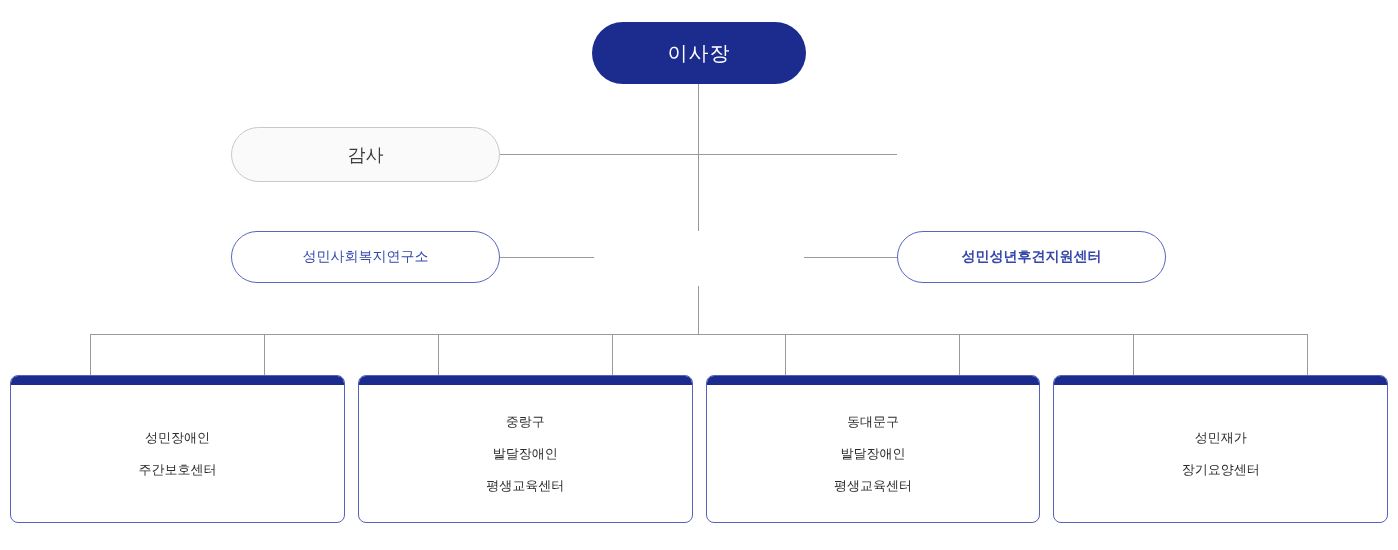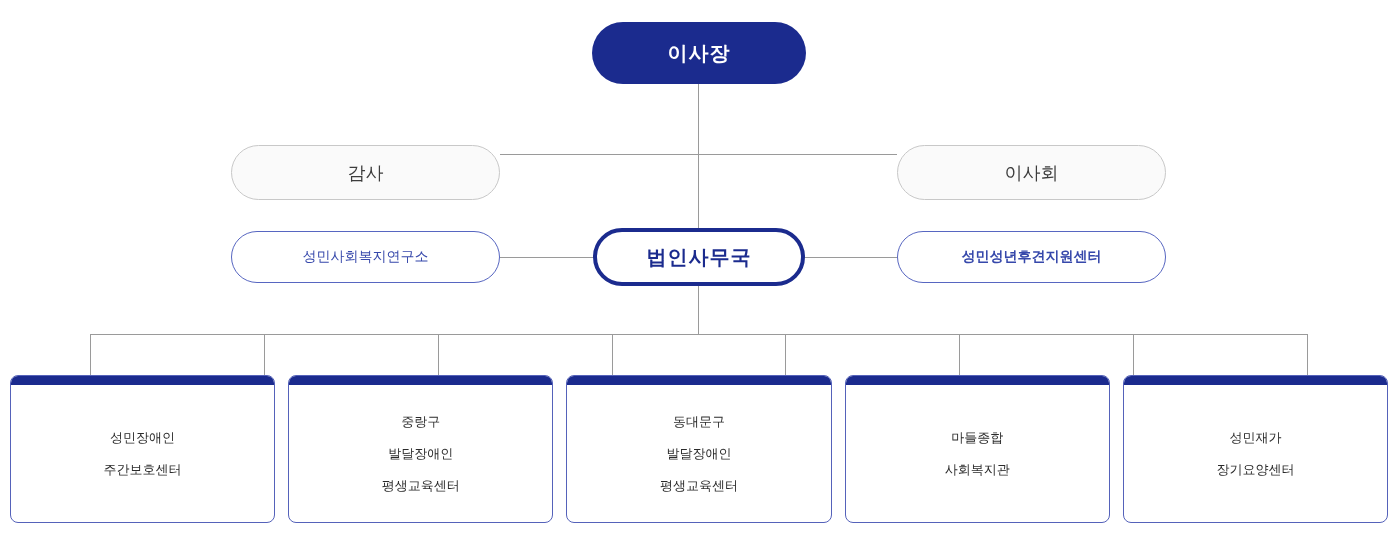--- a/index.html
+++ b/index.html
@@ -49,31 +49,30 @@
     align-items: center;
     justify-content: center;
     box-sizing: border-box;
     text-align: center;
   }
   .pill-chairman {
     left: 592px; top: 22px; width: 214px; height: 62px;
     background: #1b2b8e;
     color: #ffffff;
     font-size: 20px;
-    font-weight: bold;
+    font-weight: normal;
     letter-spacing: 1px;
   }
   .pill-gray {
     background: #fafafa;
     border: 1px solid #c8c8c8;
     color: #3c3c3c;
     font-size: 18px;
     width: 269px; height: 55px;
     top: 127px;
-    margin-top: 18px;
   }
   .pill-auditor { left: 231px; }
   .pill-board   { left: 897px; }
   .pill-office {
     left: 593px; top: 228px; width: 212px; height: 58px;
     background: #ffffff;
     border: 4px solid #1b2b8e;
     color: #1b2b8e;
     font-size: 20px;
     font-weight: bold;
@@ -164,29 +163,23 @@
       </div>
   </div>
 
   <div class="pill pill-chairman">
     <span>이사장</span>
   </div>
 
   <div class="pill pill-gray pill-auditor">
     <span>감사</span>
   </div>
-  <div class="pill pill-gray pill-board">
-    <span>이사회</span>
-  </div>
 
   <div class="pill pill-blue pill-research">
     <span>성민사회복지연구소</span>
-  </div>
-  <div class="pill pill-office">
-    <span>법인사무국</span>
   </div>
   <div class="pill pill-blue pill-guardian">
     <span>성민성년후견지원센터</span>
   </div>
 
   <div class="units">
     <div class="unit">
       <div class="unit-topbar"></div>
       <div class="unit-label">성민장애인
 주간보호센터</div>
@@ -198,23 +191,18 @@
 평생교육센터</div>
     </div>
     <div class="unit">
       <div class="unit-topbar"></div>
       <div class="unit-label">동대문구
 발달장애인
 평생교육센터</div>
     </div>
     <div class="unit">
       <div class="unit-topbar"></div>
-      <div class="unit-label">마들종합
-사회복지관</div>
-    </div>
-    <div class="unit">
-      <div class="unit-topbar"></div>
       <div class="unit-label">성민재가
 장기요양센터</div>
     </div>
   </div>
 
 </div>
 
 </body></html>

